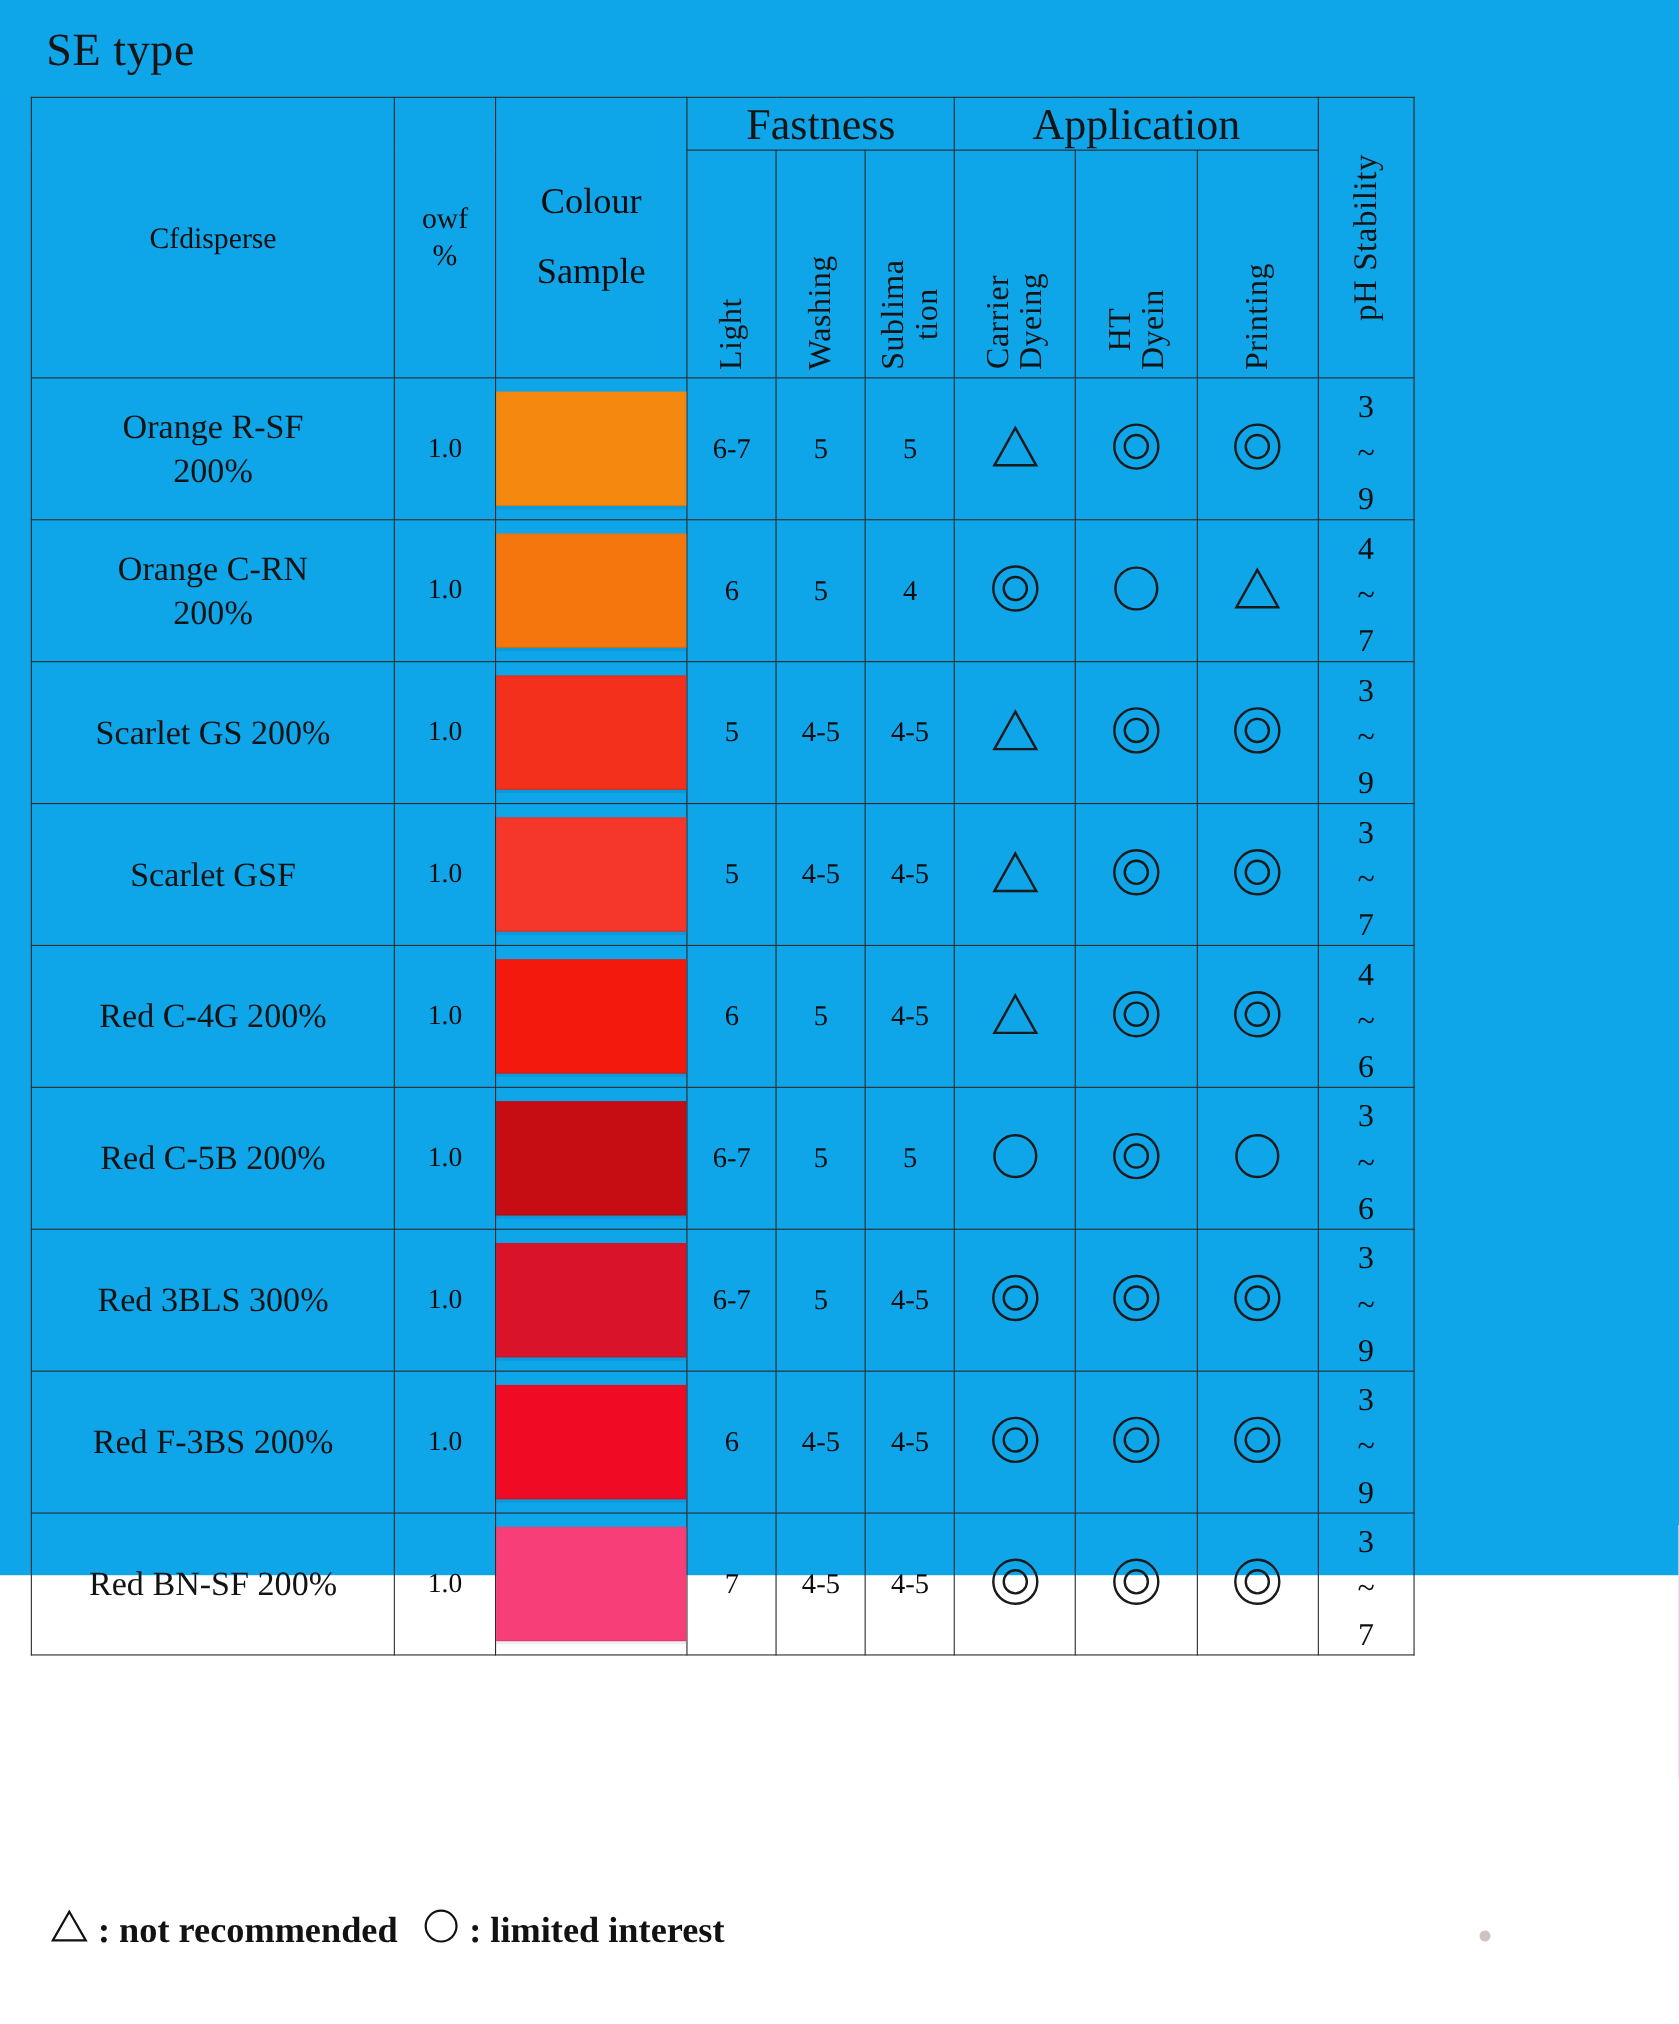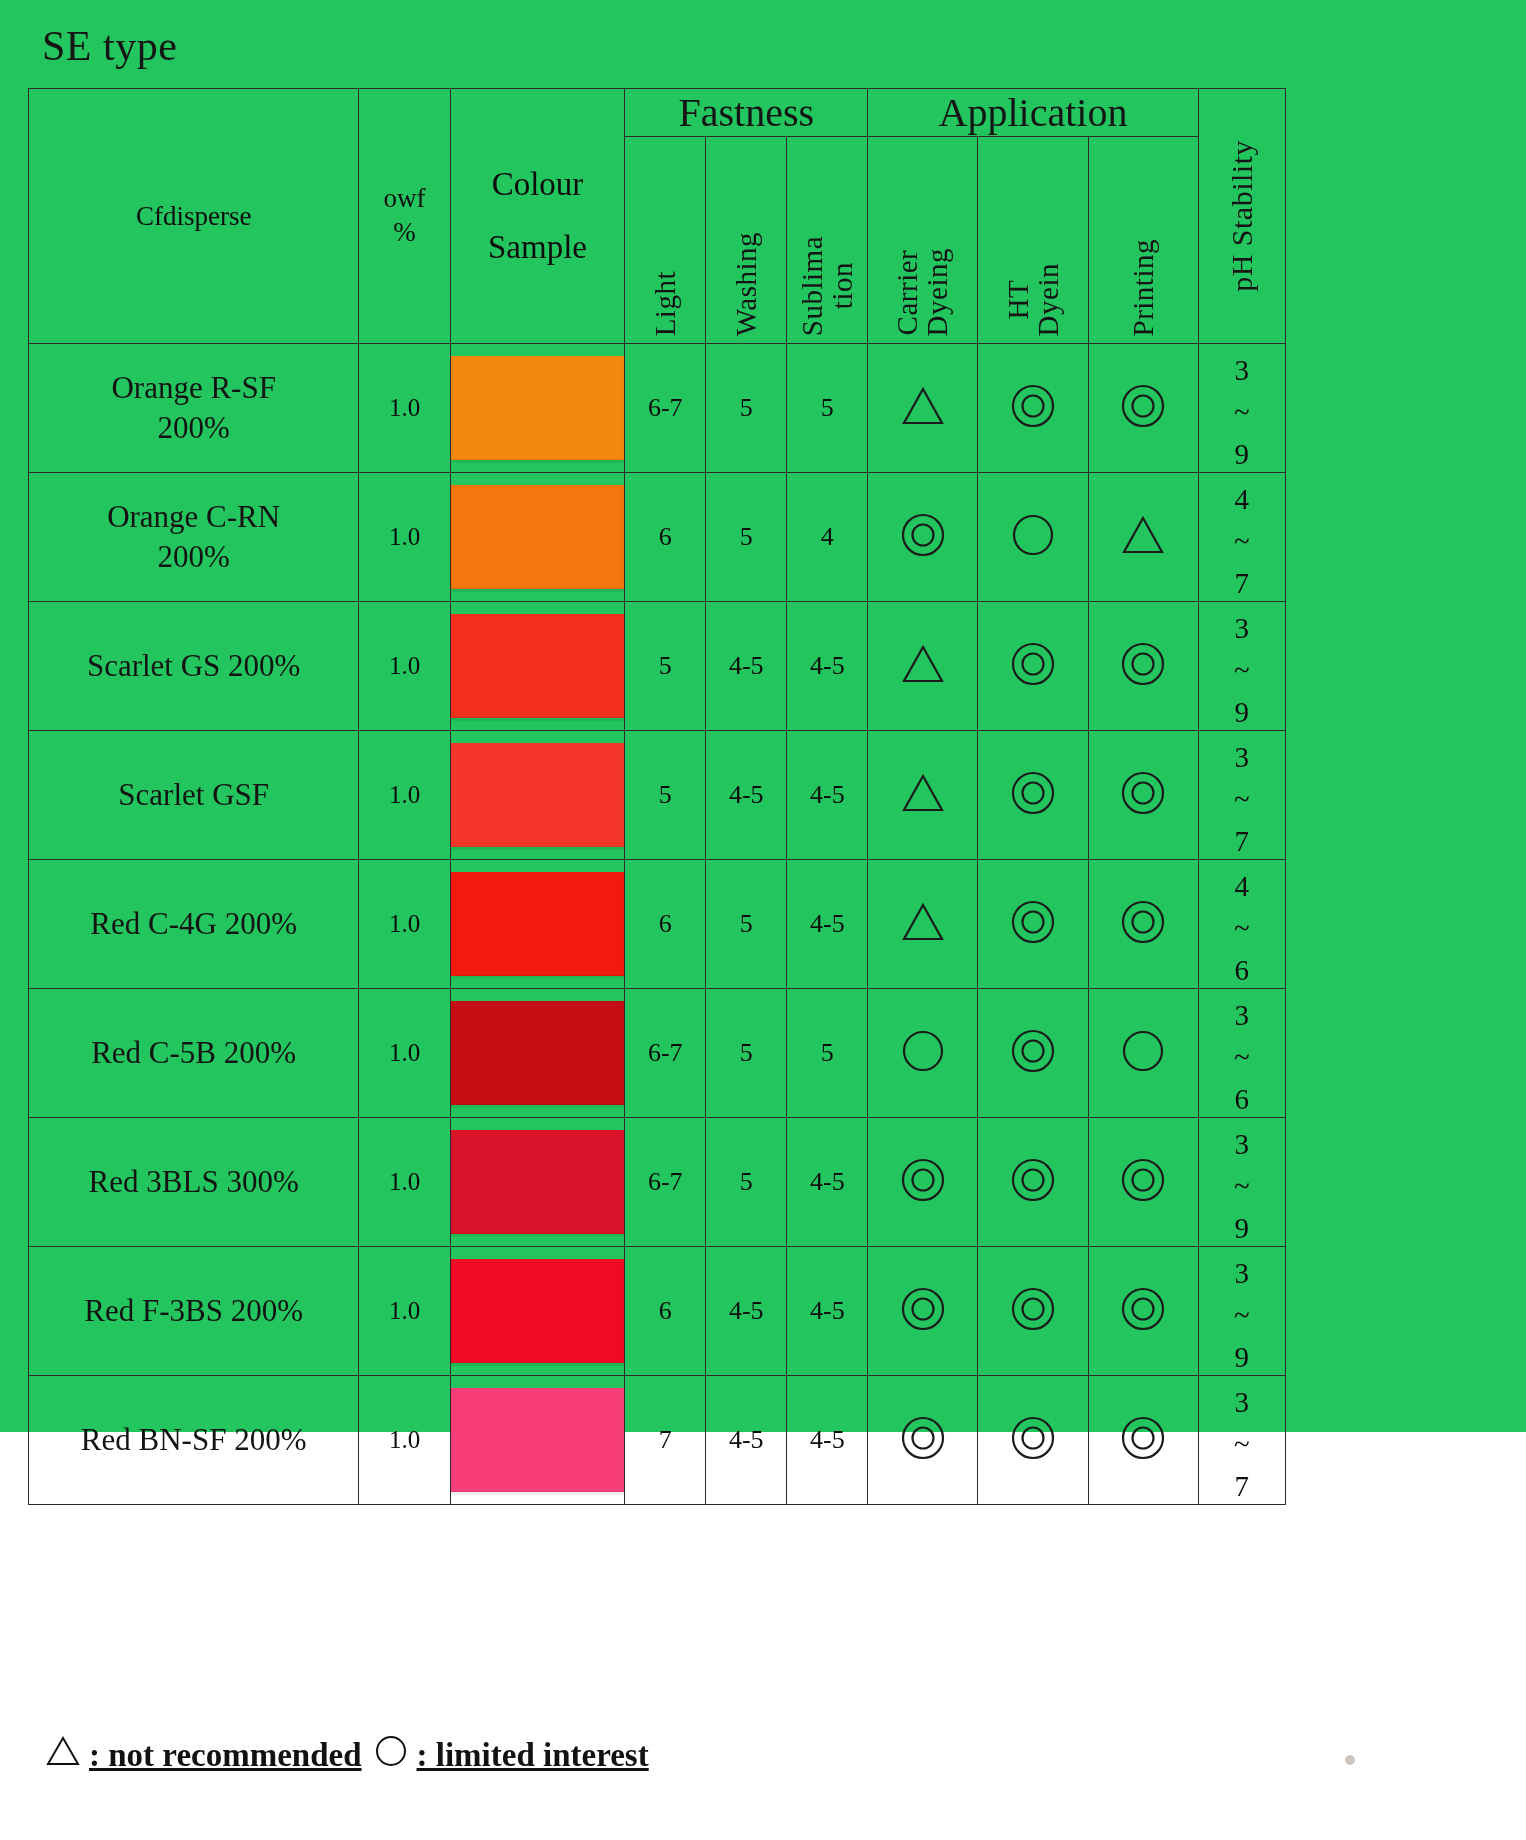--- a/index.html
+++ b/index.html
@@ -14,21 +14,21 @@
     color: #0d0d0d;
     position: relative;
     overflow: hidden;
   }
   .page {
     position: relative;
     width: 1526px;
     height: 1432px;
     box-sizing: border-box;
     padding: 16px;
-    background: #22c55e;
+    background: #0ea5e9;
   }
   .title {
     position: absolute;
     left: 42px;
     top: 22px;
     font-size: 42px;
     letter-spacing: 0.5px;
     color: #151515;
   }
 
@@ -156,23 +156,23 @@
   }
 
   
   .legend {
     position: absolute;
     left: 46px;
     top: 1735px;
     font-size: 33px;
     display: flex;
     align-items: center;
+    gap: 10px;
     color: #121212;
     font-weight: 600;
-    text-decoration: underline;
   }
   .legend .lg-item {
     display: flex;
     align-items: center;
     gap: 9px;
     margin-right: 12px;
   }
   .legend .lg-text { font-weight: 600; }
   .smudge {
     position: absolute;

